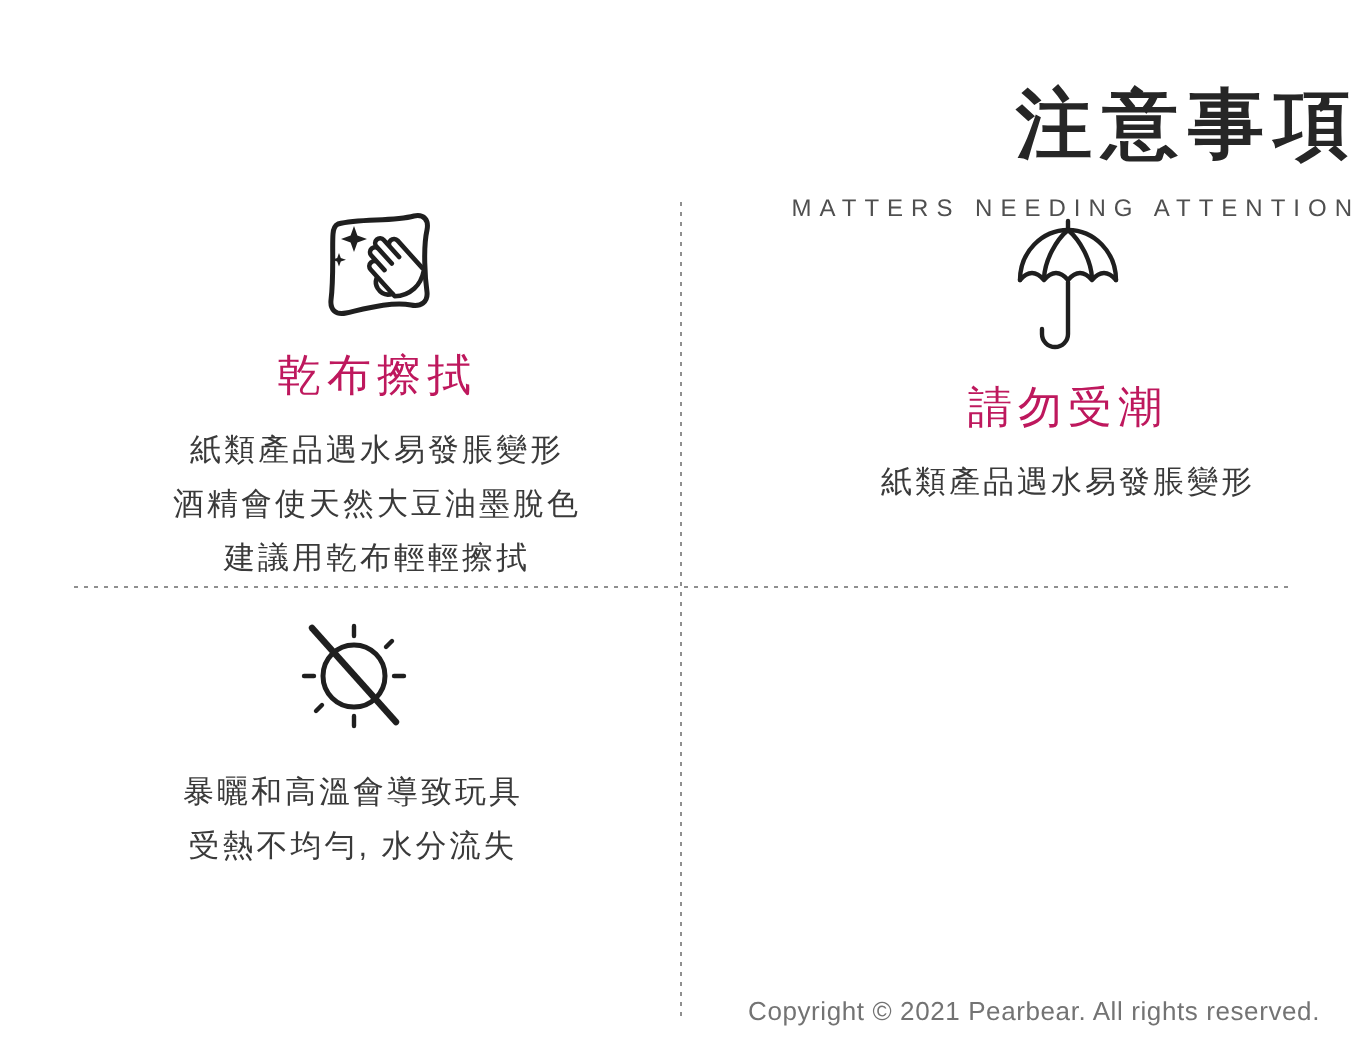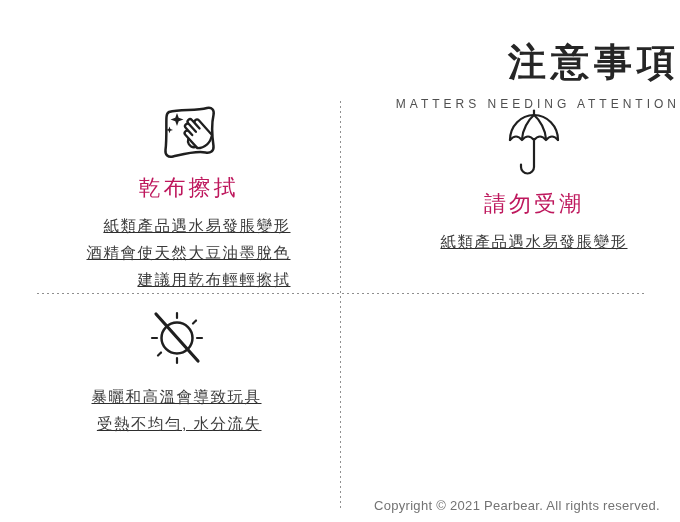--- a/index.html
+++ b/index.html
@@ -51,21 +51,21 @@
   }
   .cell.bottom .icon-box{height:74px;}
   .section-title{
     margin:8px 0 0 0;
     font-size:22px;font-weight:400;letter-spacing:3px;color:#be185d;
   }
   .section-line{
     margin:0;font-size:15.5px;line-height:27px;letter-spacing:1.5px;
     color:#3a3a3a;
   }
-  .section-lines{margin-top:9px;text-align:right;text-decoration:underline;}
+  .section-lines{margin-top:9px;text-align:center;}
   
   .copyright{
     position:absolute;right:20px;bottom:9px;
     font-size:13px;color:#737373;letter-spacing:0.3px;
   }
   svg{display:block;}
   .stroke{fill:none;stroke:#1f1f1f;stroke-width:2.5;stroke-linecap:round;stroke-linejoin:round;}
   .stroke-thin{fill:none;stroke:#1f1f1f;stroke-width:2.2;stroke-linecap:round;stroke-linejoin:round;}
   .slash{fill:none;stroke:#1f1f1f;stroke-width:3.2;stroke-linecap:round;}
 </style>

